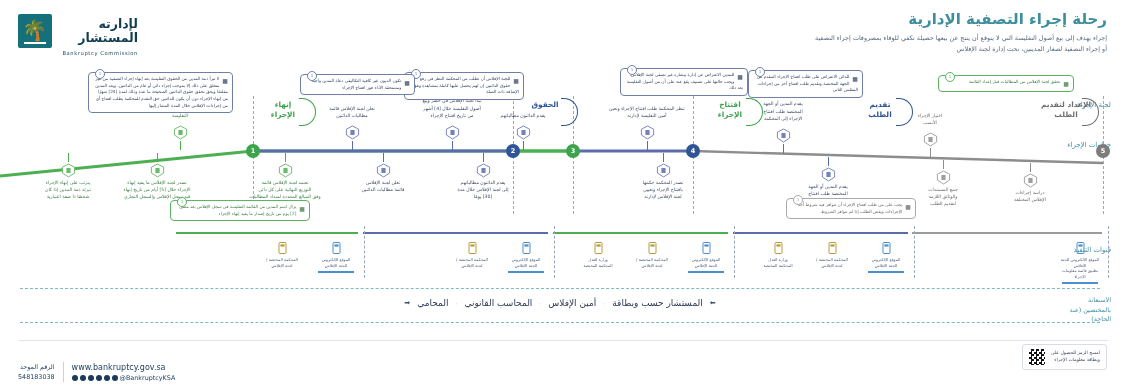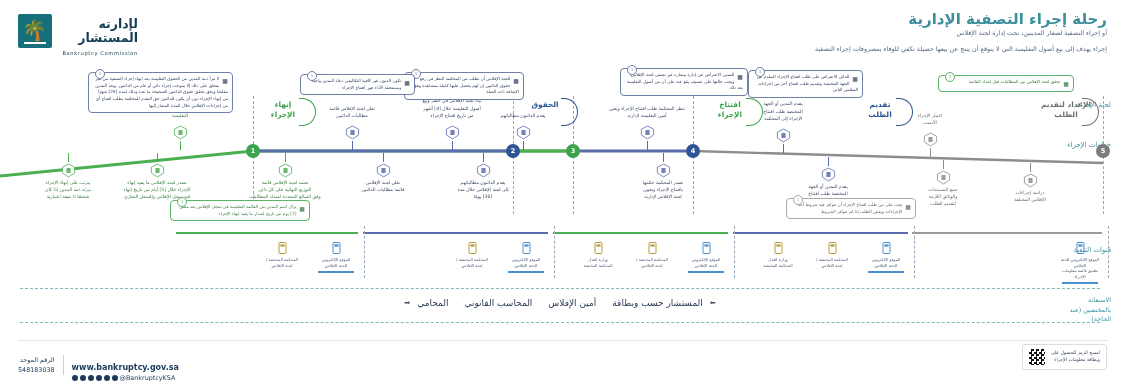--- a/index.html
+++ b/index.html
@@ -87,24 +87,24 @@
   
   #exp-dash-top{left:20px;top:288px;width:1080px;border-top:1.5px dashed #7fb8bf;}
   #exp-dash-bot{left:20px;top:322px;width:1080px;border-top:1.5px dashed #7fb8bf;}
   #experts{left:330px;top:298px;width:460px;display:flex;align-items:center;
            justify-content:center;gap:7px;font-size:7px;color:#3f5068;direction:rtl;}
   #experts .dot{color:#9fb0c4;font-size:6px;}
   #experts .ar{color:#2b3a55;font-size:9px;}
 
   
   #foot-rule{left:18px;top:340px;width:1090px;border-top:1px solid #e2e6ec;}
-  #footer{left:18px;top:348px;display:flex;align-items:center;gap:8px;direction:ltr;}
+  #footer{left:18px;top:348px;display:flex;align-items:flex-end;gap:8px;direction:ltr;}
   #footer .uni{font-size:6.4px;color:#1b3a5c;line-height:1.6;text-align:right;}
   #footer .sep{width:1px;height:20px;background:#c9d1da;}
-  #footer .web{font-size:8px;color:#1b3a5c;font-weight:bold;margin-top:15px;}
+  #footer .web{font-size:8px;color:#1b3a5c;font-weight:normal;margin-top:15px;}
   #footer .soc{font-size:6.4px;color:#1b3a5c;margin-top:2px;display:flex;align-items:center;gap:2px;}
   #footer .soc .c{width:6px;height:6px;border-radius:50%;background:#1b3a5c;display:inline-block;}
 
   #qrbox{right:18px;top:344px;border:1px solid #d8dde3;border-radius:3px;
          padding:4px 6px;display:flex;align-items:center;gap:6px;direction:rtl;}
   #qrbox .qtxt{font-size:4.6px;color:#3a4a63;line-height:1.5;text-align:right;}
   #qrbox .qr{width:16px;height:16px;background:
      repeating-conic-gradient(#111 0 25%, #fff 0 50%) 0 0/5px 5px;}
 </style>
 </head>
@@ -115,22 +115,22 @@
     <div class="palm">🌴</div>
       <div class="swords"></div>
   </div>
   <div class="ar1">لإدارته</div>
   <div class="ar2">المستشار</div>
   <div class="en">Bankruptcy Commission</div>
 </div>
 
 <div class="abs" id="header">
   <div class="ttl">رحلة إجراء التصفية الإدارية</div>
+  <div class="sub">إجراء يهدف إلى بيع أصول التفليسة التي لا يتوقع أن ينتج عن بيعها حصيلة تكفي للوفاء بمصروفات إجراء التصفية</div>
   <div class="sub" style="margin-top:0">أو إجراء التصفية لصغار المدينين، تحت إدارة لجنة الإفلاس</div>
-  <div class="sub">إجراء يهدف إلى بيع أصول التفليسة التي لا يتوقع أن ينتج عن بيعها حصيلة تكفي للوفاء بمصروفات إجراء التصفية</div>
 </div>
 
 <div class="abs rowlabel" id="lbl-stages">لجنة الإجراء</div>
 <div class="abs rowlabel" id="lbl-steps">خطوات الإجراء</div>
 <div class="abs rowlabel" id="lbl-channels">قنوات التنفيذ</div>
 <div class="abs rowlabel" id="lbl-experts">الاستعانة بالمختصين (عند الحاجة)</div>
 
 <div class="abs" id="timeline" style="left:0;top:0;width:1125px;height:290px;">
 
   <svg class="abs" style="left:0;top:0" width="1125" height="230">

